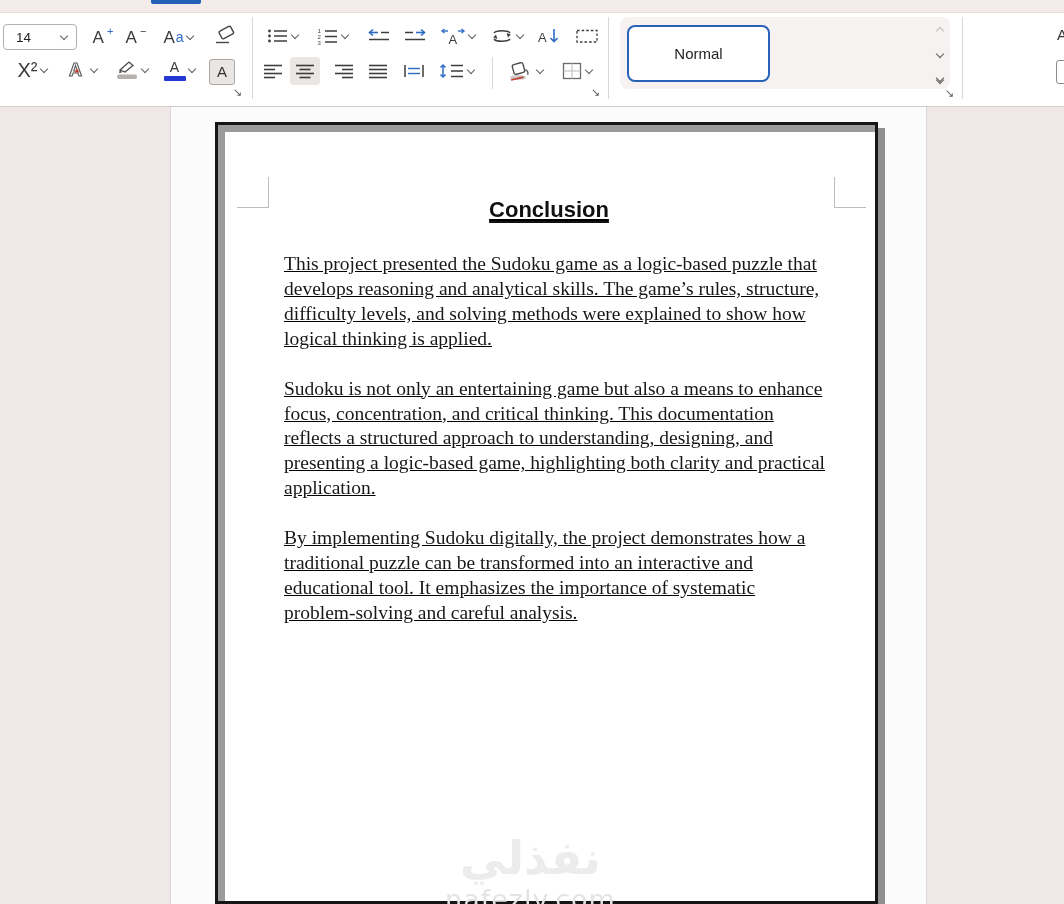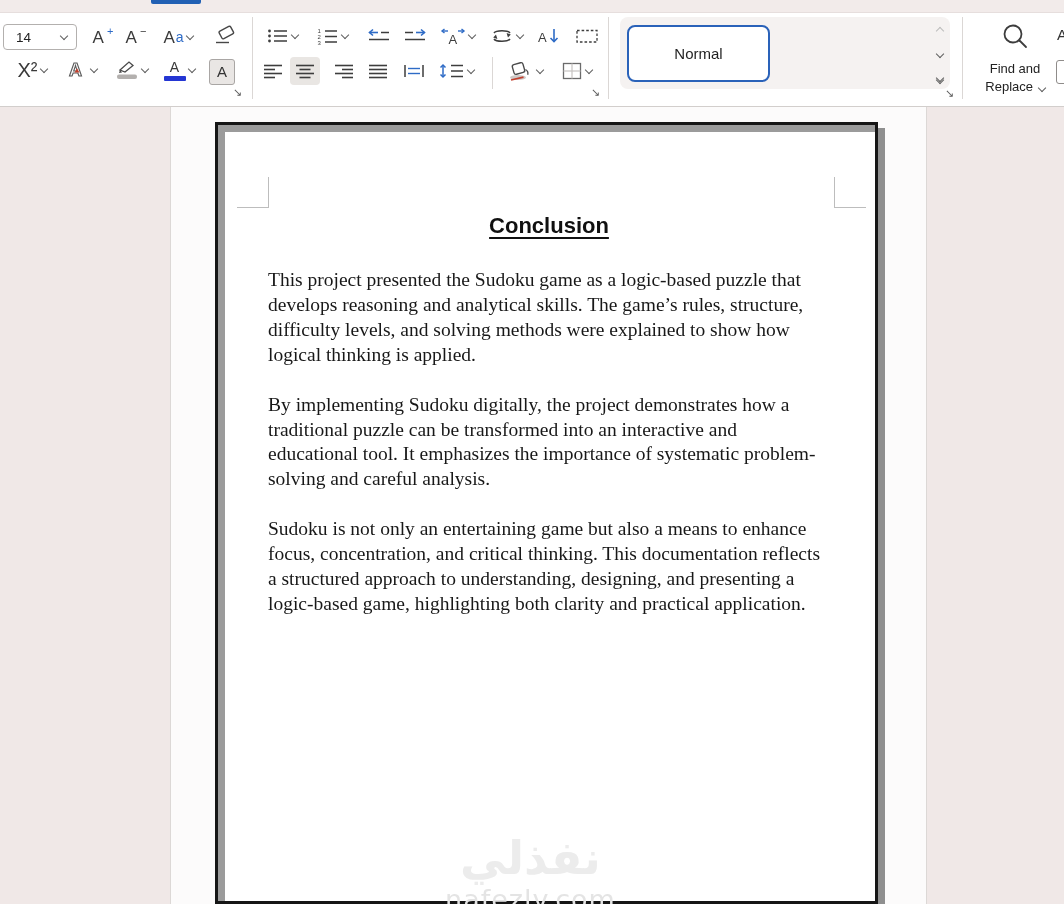--- a/index.html
+++ b/index.html
@@ -84,27 +84,27 @@
                  background:#8f8f8f; }
   .page { position:absolute; left:215px; top:15px; width:663px; height:782px;
           background:#fff; border:3px solid #161616; }
   .inner-shadow-top  { position:absolute; left:0; top:0; right:0; height:7px; background:#9b9b9b; }
   .inner-shadow-left { position:absolute; left:0; top:0; bottom:0; width:7px; background:#9b9b9b; }
 
   .mark { position:absolute; width:32px; height:31px; }
   .mark.tl { left:19px;  top:52px; border-right:1px solid #bdbdbd; border-bottom:1px solid #bdbdbd; }
   .mark.tr { left:616px; top:52px; border-left:1px solid #bdbdbd;  border-bottom:1px solid #bdbdbd; }
 
-  .text-col { position:absolute; left:50px; top:88px; width:562px; }
+  .text-col { position:absolute; left:50px; top:72px; width:562px;text-decoration:underline; }
   .doc-h1 { font-family:"Liberation Sans", sans-serif; font-size:22px; font-weight:bold;
             color:#101010; text-align:center; text-decoration:underline;
             text-decoration-thickness:2px; text-underline-offset:4px;
             margin:0 0 29px 0; line-height:26px; }
   .doc-p { font-family:"Liberation Serif", serif; font-size:19.5px; line-height:24.9px;
-           color:#181818; margin:0 0 25px 0; text-align:left; }
+           color:#181818; margin:0 0 25px 16px; text-align:left; }
 
   .watermark { position:absolute; left:0; right:0; top:710px; text-align:center;
                transform:translateX(-16px); pointer-events:none; }
   .wm-ar { font-family:"DejaVu Sans", sans-serif; font-weight:bold; font-size:46px;
            color:#ececec; line-height:1; direction:rtl; }
   .wm-en { font-family:"DejaVu Sans", sans-serif; font-size:27px; color:#e4e4e4;
            letter-spacing:1px; line-height:1; margin-top:5px; }
 
   svg { display:block; }
 </style>
@@ -404,55 +404,42 @@
         <span class="dblcv">
             <span class="cv"></span>
             <span class="cv"></span>
           </span>
       </div>
     </div>
     <div class="launcher" style="left:945px; top:75px;">↘</div>
 
     <div class="vdiv" style="left:962px;"></div>
 
-    <div class="findrep">
-      <span style="margin-top:6px;">
-        <svg width="30" height="30" viewBox="0 0 30 30">
-          <circle cx="13" cy="12" r="8.5" fill="none" stroke="#3d3d3d" stroke-width="1.8"></circle>
-          <line x1="19.5" y1="18.5" x2="26" y2="25" stroke="#3d3d3d" stroke-width="1.8" stroke-linecap="round"></line>
-        </svg>
-      </span>
-      <span class="lbl" style="margin-top:8px;">Find and</span>
-      <span class="lbl">
-        <span>Replace</span>
-        <span class="cv" style="margin-left:2px;"></span>
-      </span>
-    </div>
     <span class="edge-a">A</span>
     <div class="edge-box"></div>
   </div>
 
   <div class="workspace">
     <div class="panel left"></div>
     <div class="panel right"></div>
 
     <div class="page-shadow"></div>
 
     <div class="page">
       <div class="inner-shadow-top"></div>
       <div class="inner-shadow-left"></div>
 
       <div class="mark tl"></div>
       <div class="mark tr"></div>
 
       <div class="text-col">
         <h1 class="doc-h1">Conclusion</h1>
         <p class="doc-p">This project presented the Sudoku game as a logic-based puzzle that develops reasoning and analytical skills. The game’s rules, structure, difficulty levels, and solving methods were explained to show how logical thinking is applied.</p>
+        <p class="doc-p">Sudoku is not only an entertaining game but also a means to enhance focus, concentration, and critical thinking. This documentation reflects a structured approach to understanding, designing, and presenting a logic-based game, highlighting both clarity and practical application.</p>
         <p class="doc-p">By implementing Sudoku digitally, the project demonstrates how a traditional puzzle can be transformed into an interactive and educational tool. It emphasizes the importance of systematic problem-solving and careful analysis.</p>
-        <p class="doc-p">Sudoku is not only an entertaining game but also a means to enhance focus, concentration, and critical thinking. This documentation reflects a structured approach to understanding, designing, and presenting a logic-based game, highlighting both clarity and practical application.</p>
       </div>
 
       <div class="watermark">
         <div class="wm-ar">نفذلي</div>
         <div class="wm-en">nafezly.com</div>
       </div>
     </div>
   </div>
 
 </div>

